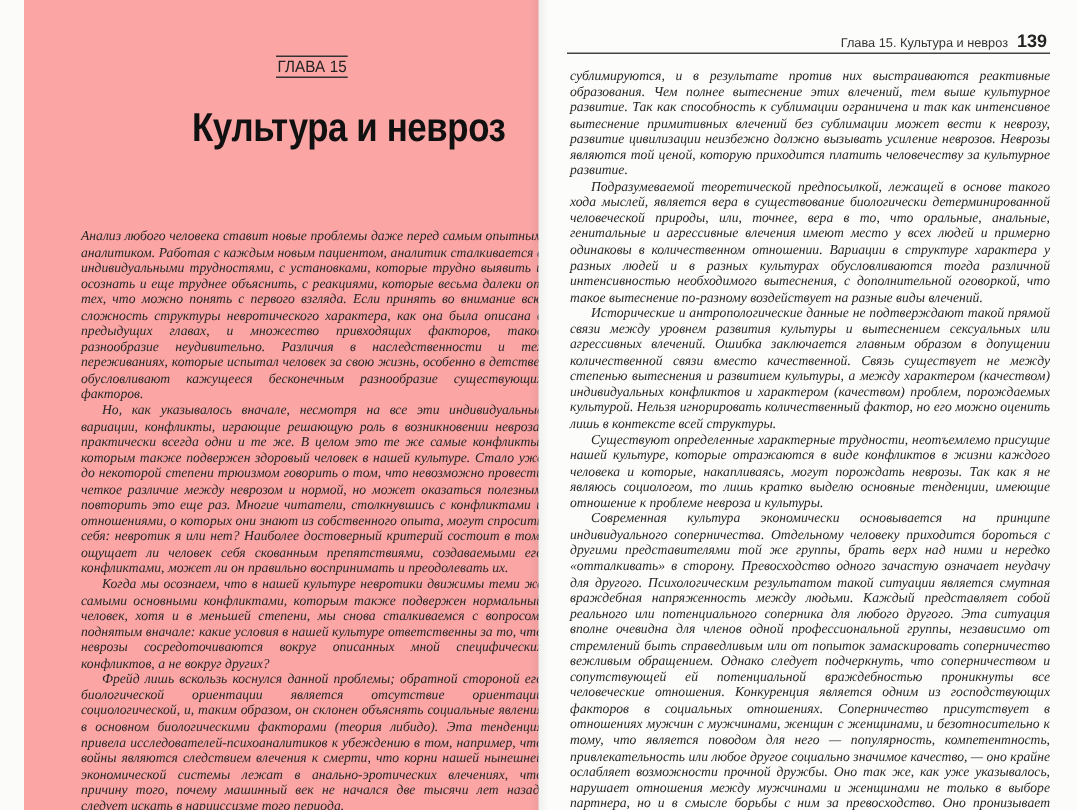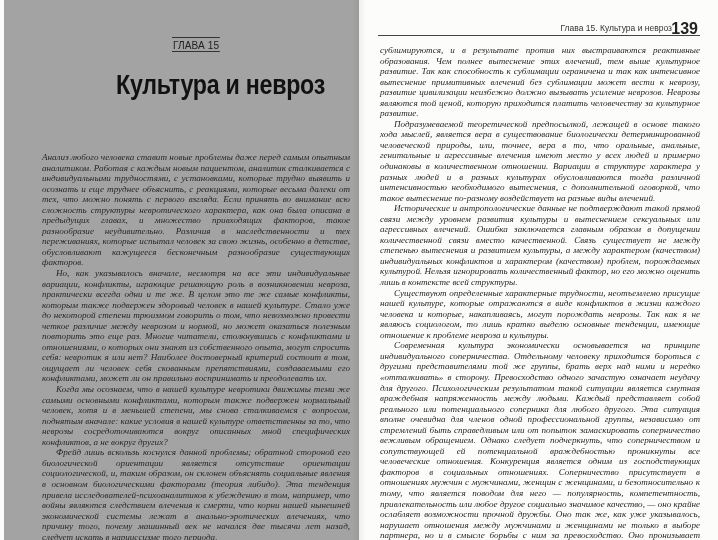--- a/index.html
+++ b/index.html
@@ -5,21 +5,21 @@
     html, body { margin: 0; padding: 0; }
     body {
       width: 718px; height: 540px; overflow: hidden;
       background: #fbfbf9;
       position: relative;
       font-family: "Liberation Serif", "DejaVu Serif", serif;
       color: #222;
     }
     .spread { position: absolute; inset: 0; }
     .page { position: absolute; top: 0; height: 540px; }
-    .page-left { left: 4px; width: 359px; background: #a3a3a3; }
+    .page-left { left: 16px; width: 359px; background: #fca5a5; }
     .page-right { left: 359px; width: 359px; background: #fcfcfa; }
     .gutter {
       position: absolute; left: 352px; top: 0; width: 14px; height: 540px;
       background: linear-gradient(to right, rgba(0,0,0,0) 0%, rgba(0,0,0,0.05) 50%, rgba(0,0,0,0) 100%);
     }
 
     
     .chapter-label {
       position: absolute; left: 168px; top: 37px;
       font-family: "Liberation Sans", "DejaVu Sans", sans-serif;
@@ -43,21 +43,21 @@
       border-bottom: 1px solid #444;
     }
     .rh-title {
       position: absolute; right: 28px; top: 3px;
       font-family: "Liberation Sans", "DejaVu Sans", sans-serif;
       font-size: 8.5px; color: #333; white-space: nowrap; margin-left: 11px;
     }
     .rh-page {
       position: absolute; right: 2px; top: 0px;
       font-family: "Liberation Sans", "DejaVu Sans", sans-serif;
-      font-size: 16px; font-weight: bold; color: #222;
+      font-size: 12px; font-weight: bold; color: #222;
     }
 
     
     .body-text {
       position: absolute;
       font-size: 9.1px; line-height: 10.55px;
       text-align: justify; hyphens: manual;
       color: #262626;
     }
     .left-body { left: 38px; top: 152px; width: 308px; }

